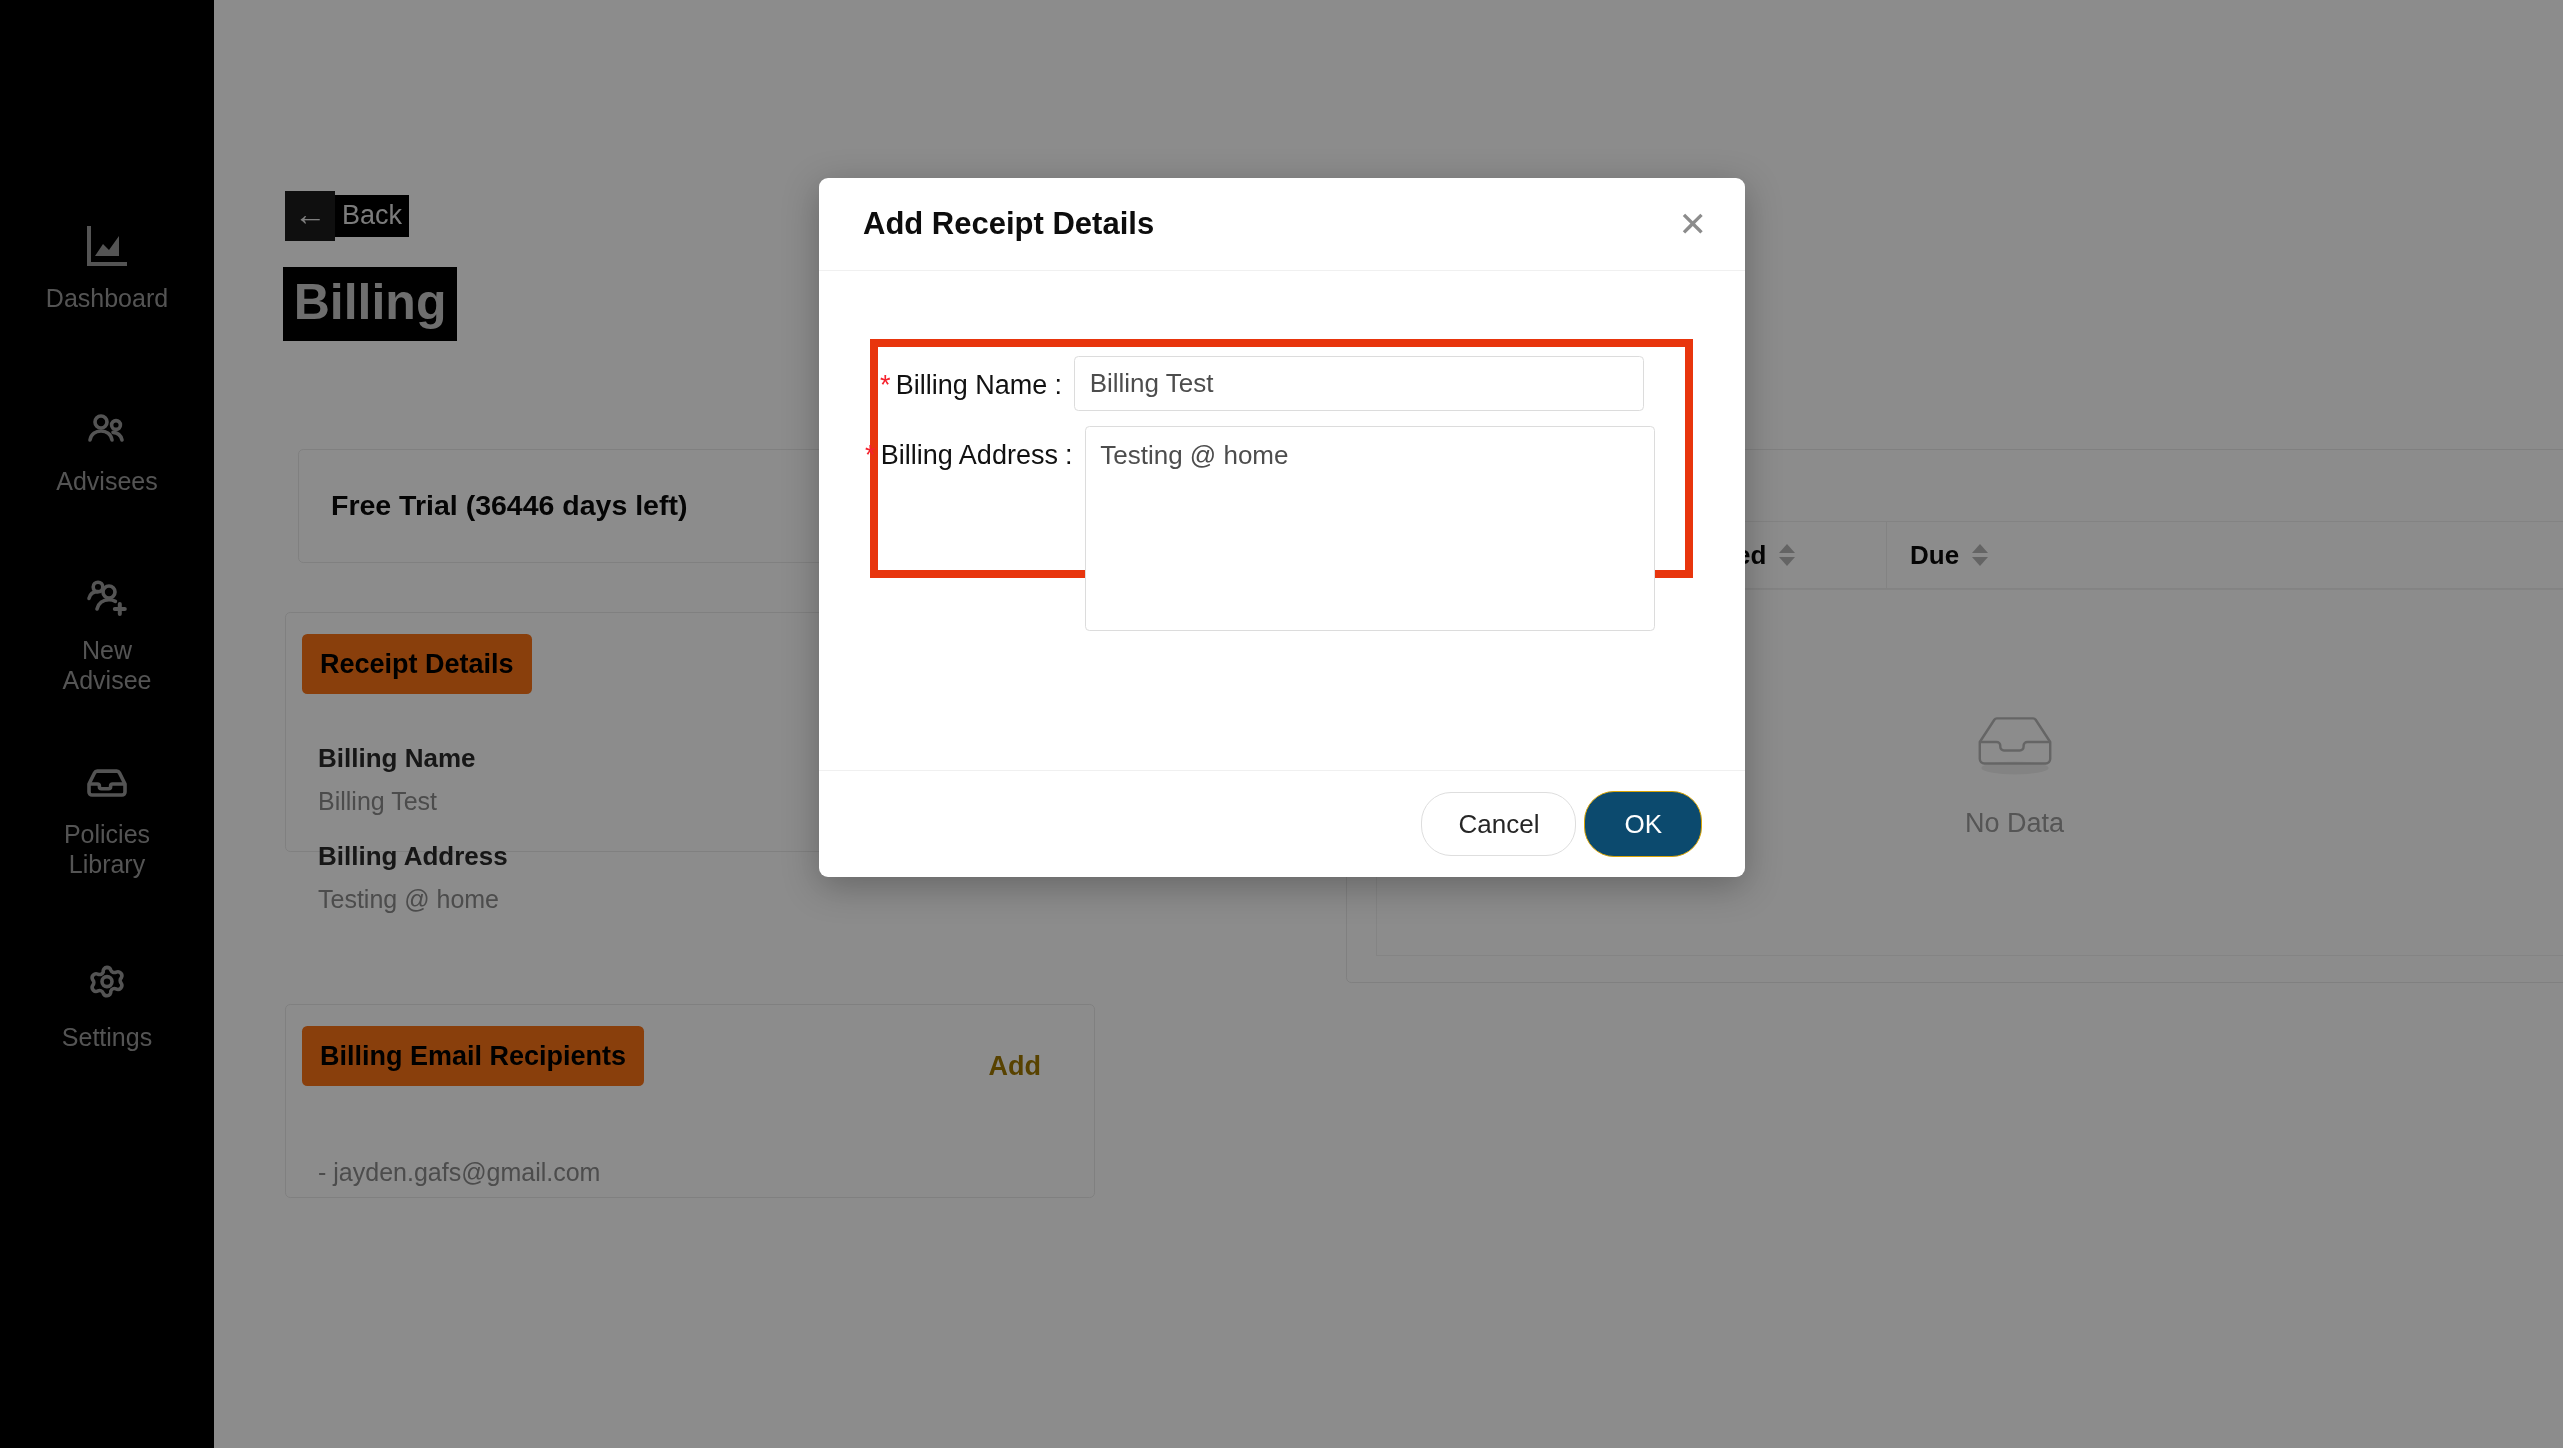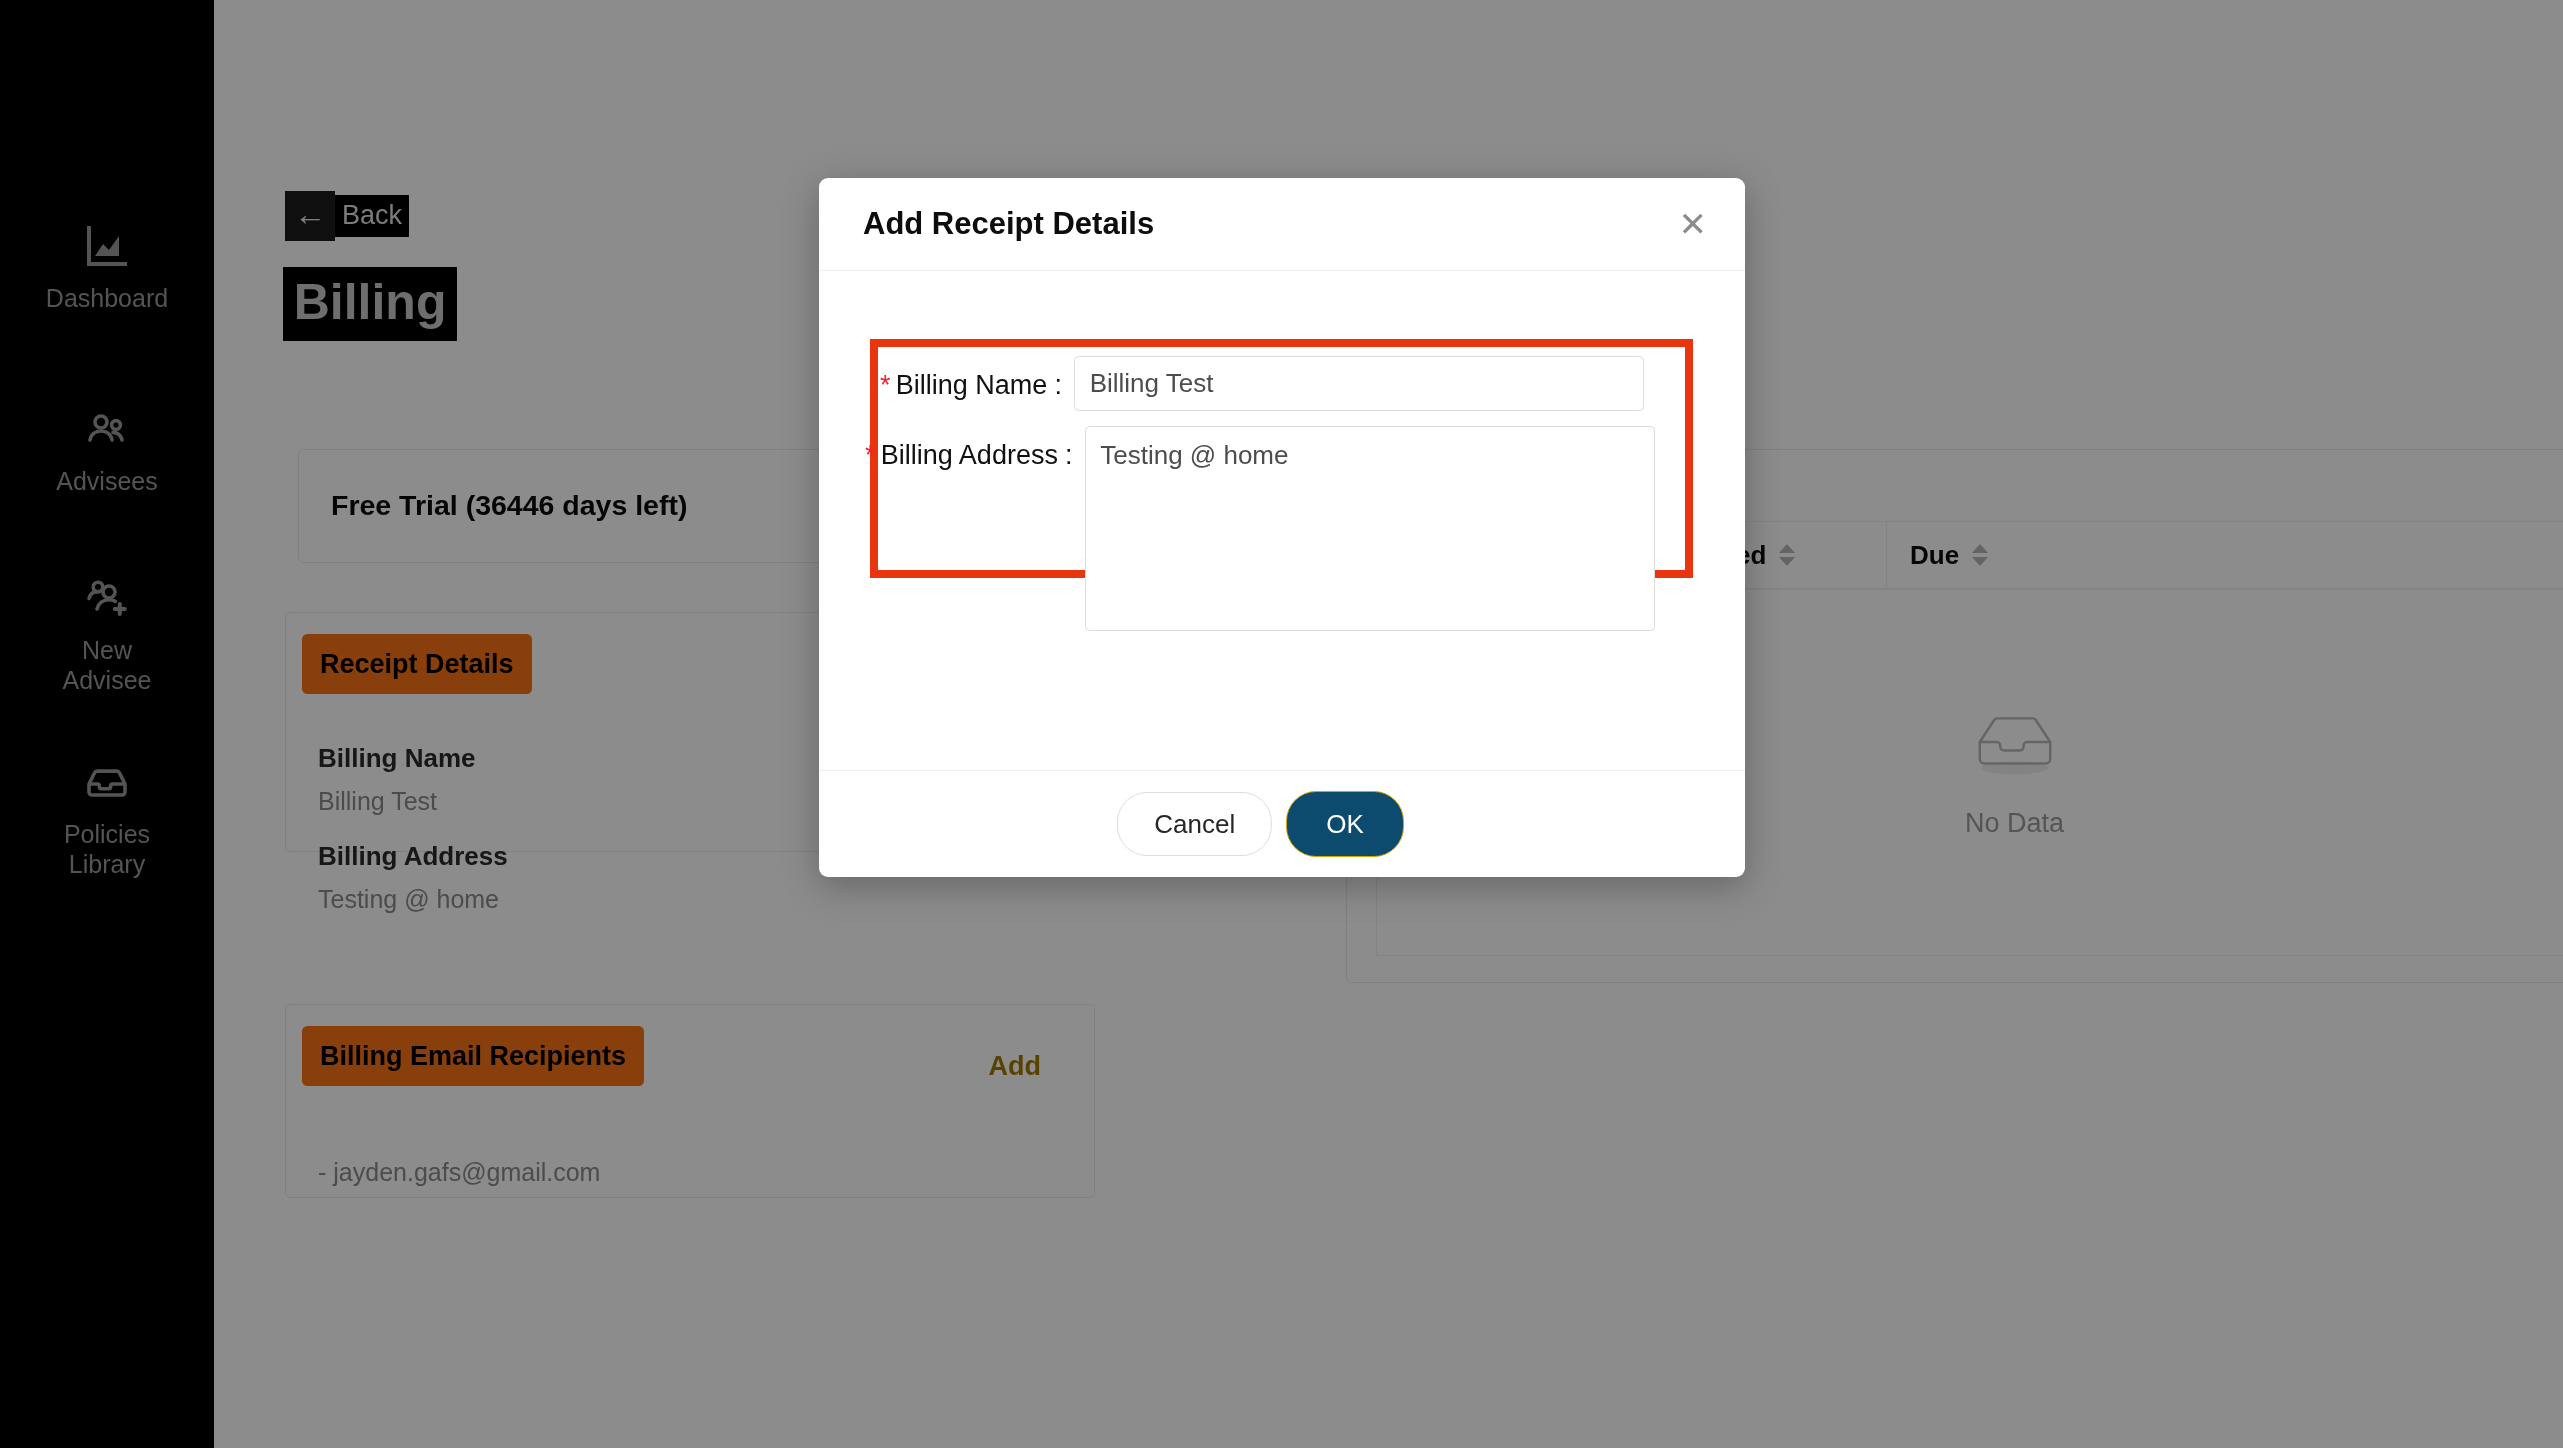--- a/index.html
+++ b/index.html
@@ -209,22 +209,22 @@
     width: 570px; height: 205px; margin-left: 12.5px;
     border: 0.9px solid #dcdcdc; border-radius: 4.4px;
     background: #fff; font-size: 26px; color: #4d4d4d;
     padding: 10.7px 14.2px; resize: none;
     font-family: "Liberation Sans", sans-serif;
     line-height: 1.35; outline: none;
   }
   .modal-foot {
     height: 107px; flex: none;
     border-top: 0.9px solid #f0f0f0;
-    display: flex; align-items: center; justify-content: center;
-    gap: 14px; padding-right: 43px;
+    display: flex; align-items: center; justify-content: flex-end;
+    gap: 8px; padding-right: 43px;
   }
   .btn {
     font-size: 26px; border-radius: 30px; cursor: pointer;
     font-family: "Liberation Sans", sans-serif;
     border: 0.9px solid transparent; line-height: 1;
   }
   .btn-cancel {
     background: #fff; border-color: #dedede; color: #262626;
     padding: 18px 36px;
   }
@@ -288,20 +288,29 @@
           <path d="M3 12.5l2.8-5.6a1.5 1.5 0 011.35-.84h9.7a1.5 1.5 0 011.35.84L21 12.5v4a1.5 1.5 0 01-1.5 1.5h-15A1.5 1.5 0 013 16.5z" stroke-linejoin="round"></path>
           <path d="M3 12.5h4.2a1 1 0 011 1v.4a1 1 0 001 1h3.6a1 1 0 001-1v-.4a1 1 0 011-1H21" stroke-linejoin="round"></path>
         </svg>
       </span>
       <span class="nav-label">Policies
 Library</span>
     </a>
 
     <div class="nav-gap-4"></div>
 
+    <a class="nav-item">
+      <span class="nav-icon">
+        <svg viewBox="0 0 24 24" fill="none" stroke="#9a9a9a" stroke-width="1.8">
+          <path d="M12 3.2a2 2 0 011.9 1.35 2 2 0 002.6 1.08A2 2 0 0119.15 8.4a2 2 0 000 2.8 2 2 0 01-2.65 2.77 2 2 0 00-2.6 1.08A2 2 0 0112 17.4a2 2 0 01-1.9-1.35 2 2 0 00-2.6-1.08A2 2 0 014.85 12.2a2 2 0 000-2.8A2 2 0 017.5 6.63a2 2 0 002.6-1.08A2 2 0 0112 3.2z" stroke-linejoin="round"></path>
+          <circle cx="12" cy="10.3" r="2.5"></circle>
+        </svg>
+      </span>
+      <span class="nav-label">Settings</span>
+    </a>
   </nav>
 
   <main class="page">
 
     <div class="avatar">JD</div>
 
     <div class="back-row">
       <span class="back-arrow">←</span>
       <span class="back-text">Back</span>
     </div>

